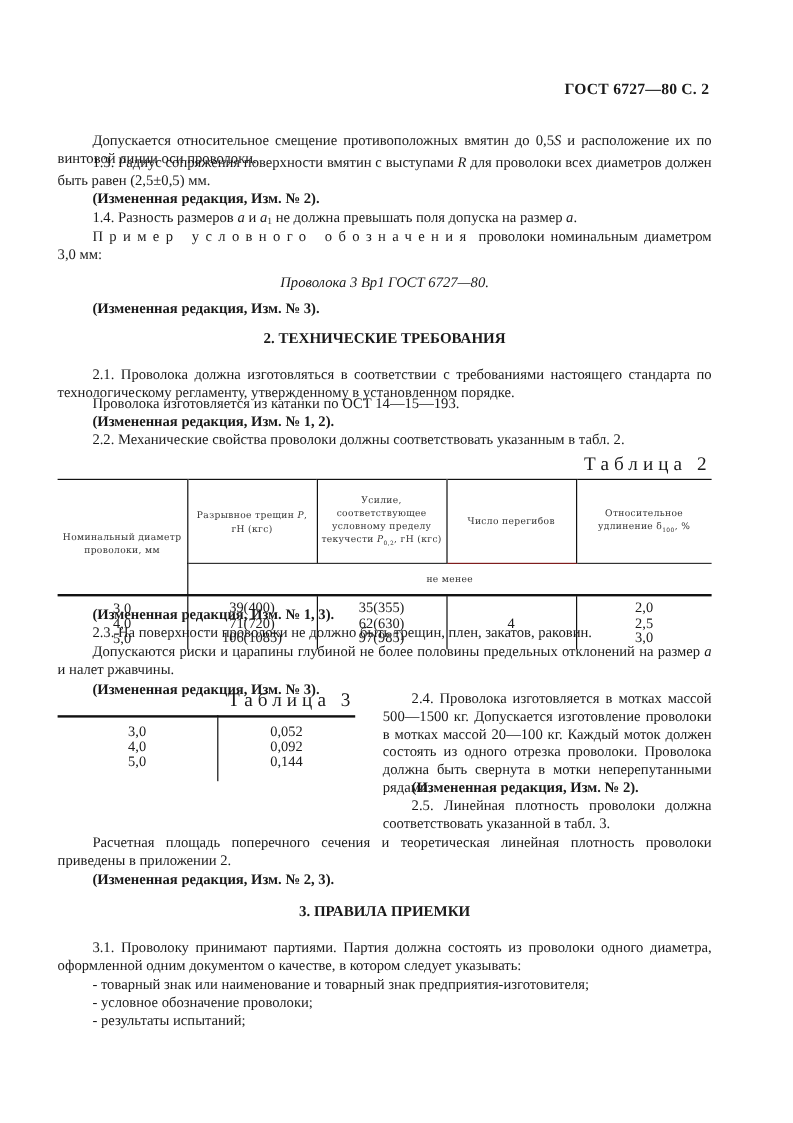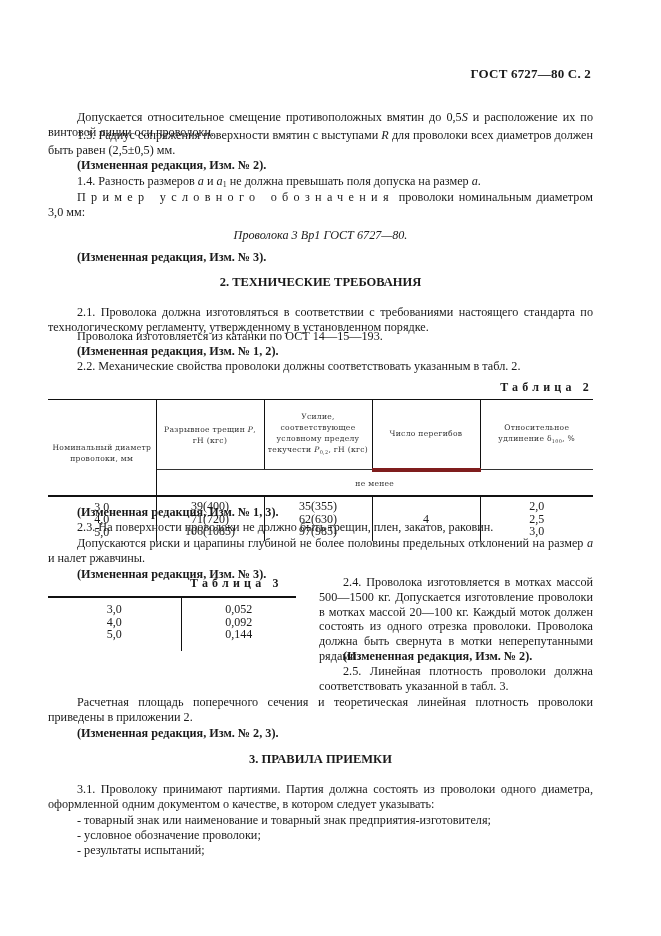--- a/index.html
+++ b/index.html
@@ -7,21 +7,21 @@
          font-family:"Liberation Serif", serif; color:#1a1a1a; font-size:12.2px; line-height:15px; }
   .abs { position:absolute; }
   .hdr { right:70px; top:66px; font-weight:bold; font-size:13px; letter-spacing:0.2px; }
   .p { position:absolute; left:48px; width:545px; text-align:justify; }
   .ind { text-indent:29px; }
   .bold { font-weight:bold; }
   .ital { font-style:italic; }
   .sparse { letter-spacing:5.3px; }
   .center { text-align:center; }
   .sect { position:absolute; left:48px; width:545px; text-align:center; font-weight:bold; font-size:12.5px; }
-  .tcap { position:absolute; font-size:12px; letter-spacing:4.2px;font-weight:bold; }
+  .tcap { position:absolute; font-size:16px; letter-spacing:4.2px; }
   table { border-collapse:collapse; position:absolute; }
   .t2 { left:48px; top:399px; width:545px; }
   .t2 td, .t3 td { font-family:"DejaVu Serif", serif; }
   .sm { font-size:7.6px; line-height:11px; color:#333; letter-spacing:0.3px; }
   .val { font-family:"Liberation Serif", serif !important; font-size:12px; line-height:12.5px; text-align:center; }
   .t3 { left:48px; top:596px; width:248px; }
   .wrap-right { position:absolute; left:319px; width:274px; text-align:justify; }
   sub { font-size:65%; vertical-align:-2px; }
   .list { position:absolute; left:77px; }
 </style>
@@ -59,21 +59,21 @@
       <col style="width:108px">
       <col style="width:108px">
       <col style="width:108px">
       <col style="width:113px">
     </colgroup>
   <tbody>
       <tr style="height:70px; border-top:1.6px solid #111;">
     <td rowspan="2" class="sm center" style="border-right:1.2px solid #111; vertical-align:middle; padding-top:12px;">Номинальный диаметр проволоки, мм</td>
     <td class="sm center" style="border-right:1.2px solid #111; border-bottom:1px solid #333;"><span>Разрывное трещин </span><i>P</i><span>, гН (кгс)</span></td>
     <td class="sm center" style="border-right:1.2px solid #111; border-bottom:1px solid #333;"><span>Усилие, соответствующее условному пределу текучести </span><i>P</i><sub>0,2</sub><span>, гН (кгс)</span></td>
-    <td class="sm center" style="border-right:1.2px solid #111; border-bottom:4px solid #7f1d1d;">Число перегибов</td>
+    <td class="sm center" style="border-right:1.2px solid #111; border-bottom:1px solid #7f1d1d;">Число перегибов</td>
     <td class="sm center" style="border-bottom:1px solid #333;"><span>Относительное удлинение δ</span><sub>100</sub><span>, %</span></td>
   </tr>
   <tr style="height:26px;">
     <td colspan="4" class="sm center">не менее</td>
   </tr>
   <tr style="border-top:2.5px solid #111;">
     <td class="val" style="border-right:1.2px solid #111; padding:4px 0 3px;">
       <div>3,0</div>
       <div>4,0</div>
       <div>5,0</div>

